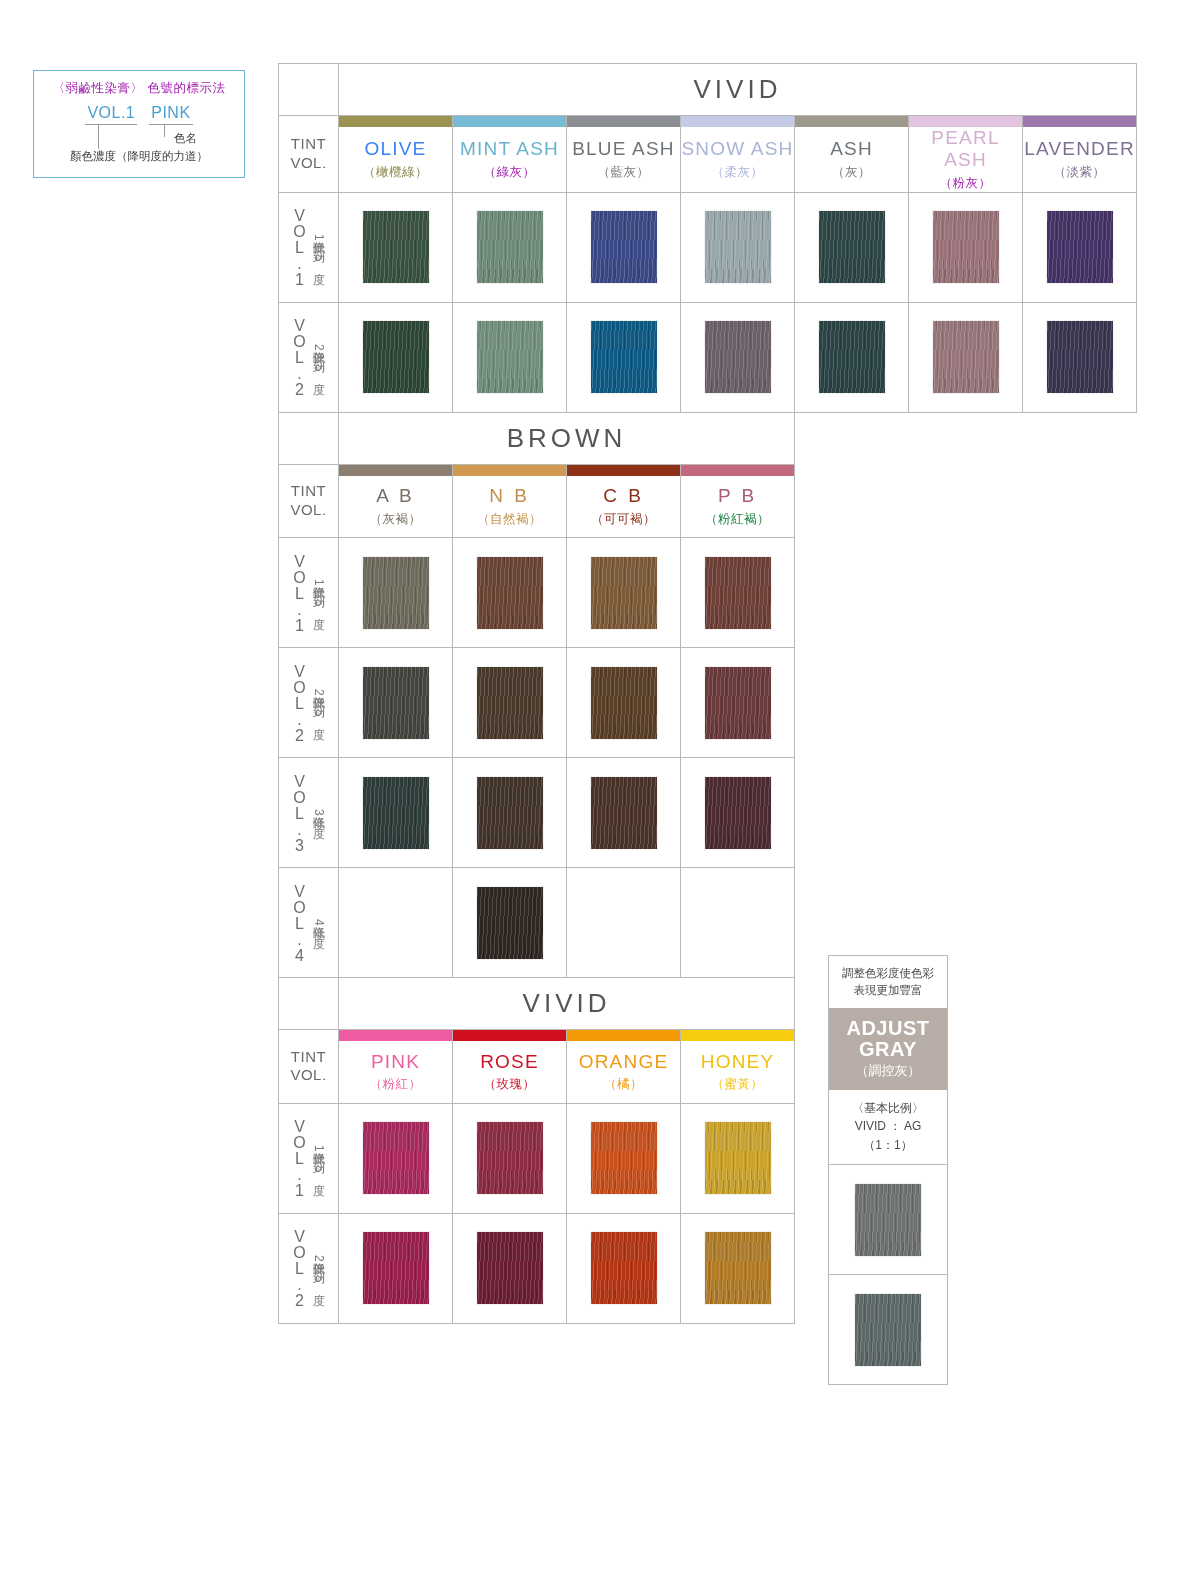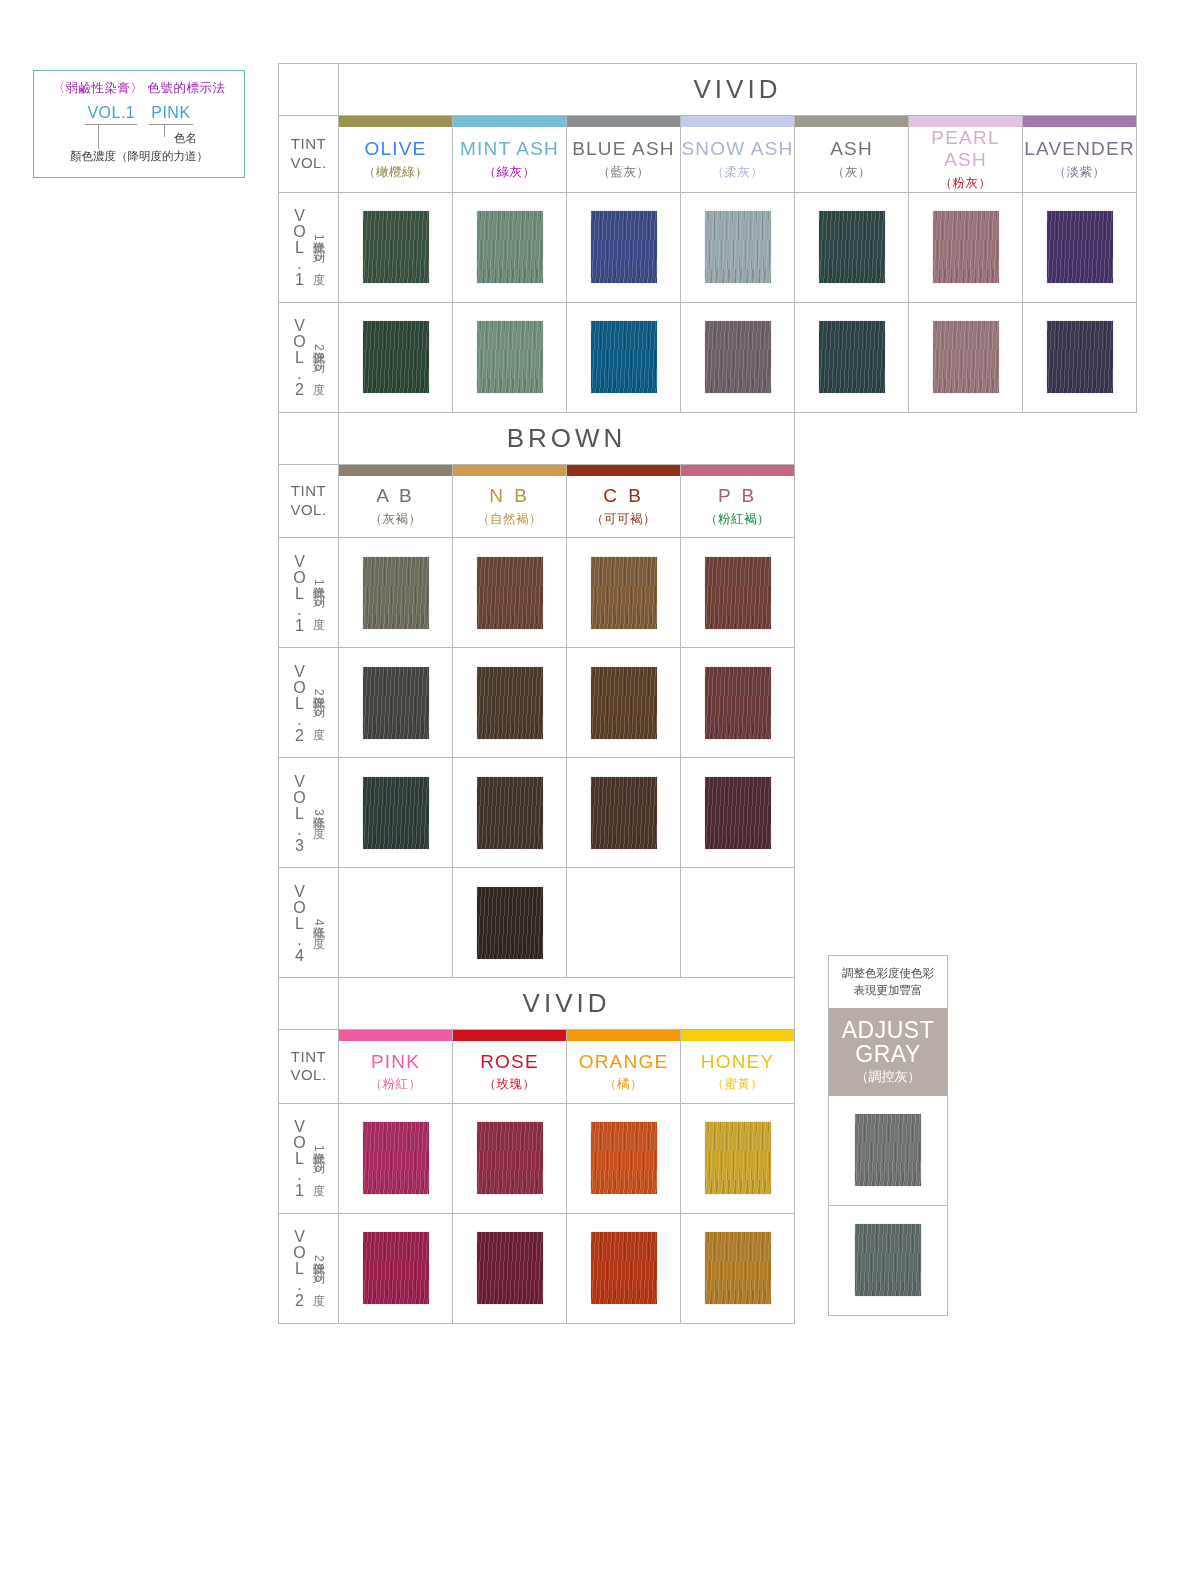--- a/index.html
+++ b/index.html
@@ -96,21 +96,21 @@
   .ag-note{
     border:1px solid #b9b9b9; border-bottom:none;
     font-size:11.5px; color:#4a4a4a; line-height:1.5;
     padding:9px 6px 8px; text-align:center; background:#fff;
   }
   .ag-title{
     background:#b8ada6; color:#ffffff;
     text-align:center; padding:10px 4px 10px;
     border-left:1px solid #b9b9b9; border-right:1px solid #b9b9b9;
   }
-  .ag-title .en{ font-size:23px; line-height:1.05; letter-spacing:.5px; }
+  .ag-title .en{ font-size:20px; line-height:1.05; letter-spacing:.5px;font-weight:bold; }
   .ag-title .zh{ font-size:13px; margin-top:2px; }
   .ag-ratio{
     border:1px solid #b9b9b9; border-top:none;
     text-align:center; font-size:12px; color:#4a4a4a;
     line-height:1.55; padding:9px 4px 10px; background:#fff;
   }
   .ag-swatchcell{
     border:1px solid #b9b9b9; border-top:none;
     height:110px; display:flex; align-items:center; justify-content:center;
     background:#fff;
@@ -193,21 +193,21 @@
             <td class="namecell">
               <div class="cname" style="color:#a8b4d8">SNOW ASH</div>
               <div class="cname-zh" style="color:#a8b4d8">（柔灰）</div>
             </td>
             <td class="namecell">
               <div class="cname" style="color:#6e7478">ASH</div>
               <div class="cname-zh" style="color:#6e7478">（灰）</div>
             </td>
             <td class="namecell">
               <div class="cname" style="color:#d3aed1">PEARL ASH</div>
-              <div class="cname-zh" style="color:#b91c1c">（粉灰）</div>
+              <div class="cname-zh" style="color:#a21caf">（粉灰）</div>
             </td>
             <td class="namecell">
               <div class="cname" style="color:#7f6f94">LAVENDER</div>
               <div class="cname-zh" style="color:#7f6f94">（淡紫）</div>
             </td>
           </tr>
           <tr class="swatchrow">
             <td class="tintcell volcell">
               <div class="volwrap">
                 <span class="vol-en">VOL.1</span>
@@ -487,19 +487,24 @@
 <div class="agbox">
   <div class="ag-note">
     <div>調整色彩度使色彩</div>
     <div>表現更加豐富</div>
   </div>
   <div class="ag-title">
     <div class="en">ADJUST</div>
     <div class="en">GRAY</div>
     <div class="zh">（調控灰）</div>
   </div>
+  <div class="ag-ratio">
+    <div>〈基本比例〉</div>
+    <div>VIVID ： AG</div>
+    <div>（1：1）</div>
+  </div>
   <div class="ag-swatchcell">
     <span class="swatch" style="background: repeating-linear-gradient(93deg, rgba(154, 156, 157, 0.55) 0px, rgba(154, 156, 157, 0.55) 1px, transparent 1px, transparent 4px) 0% 0% / 4px 100%, repeating-linear-gradient(88deg, rgba(80, 82, 83, 0.5) 0px, rgba(80, 82, 83, 0.5) 1px, transparent 1px, transparent 5px) 0% 0% / 6px 100%, linear-gradient(rgb(111, 114, 115), rgb(111, 114, 115)) 0% 0% / 100% 100%;"></span>
   </div>
   <div class="ag-swatchcell">
     <span class="swatch" style="background: repeating-linear-gradient(93deg, rgba(142, 149, 150, 0.55) 0px, rgba(142, 149, 150, 0.55) 1px, transparent 1px, transparent 4px) 0% 0% / 4px 100%, repeating-linear-gradient(88deg, rgba(67, 75, 76, 0.5) 0px, rgba(67, 75, 76, 0.5) 1px, transparent 1px, transparent 5px) 0% 0% / 6px 100%, linear-gradient(rgb(93, 104, 105), rgb(93, 104, 105)) 0% 0% / 100% 100%;"></span>
   </div>
 </div>
 
 </body></html>

